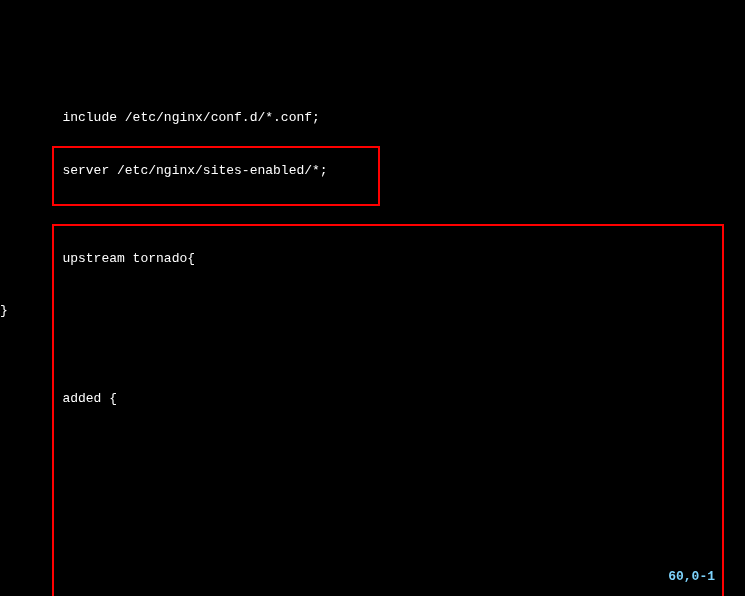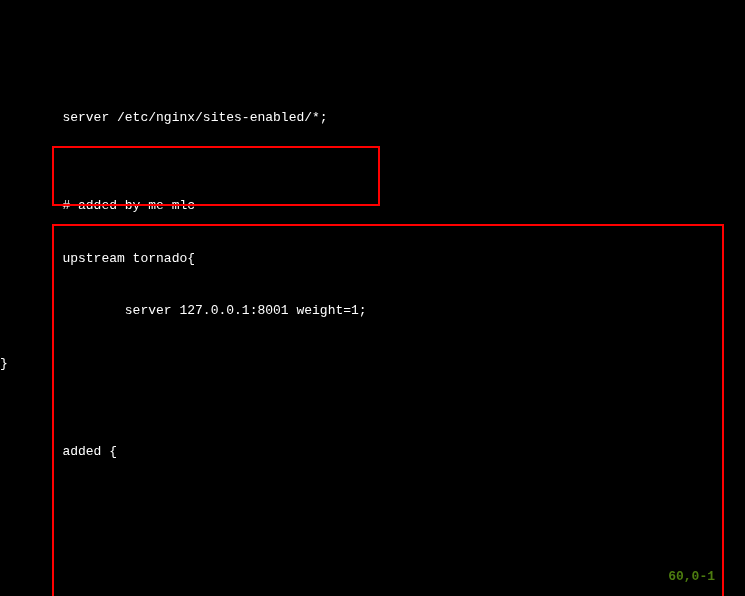--- a/index.html
+++ b/index.html
@@ -35,35 +35,34 @@
     left: 52px;
     top: 154px;
     width: 672px;
     height: 400px;
     pointer-events: none;
   }
   .status {
     position: absolute;
     bottom: 10px;
     right: 30px;
-    color: #4d7c0f;
+    color: #7dd3fc;
     font-weight: bold;
   }
 </style>
 </head>
 <body>
 
 
 
 <div class="editor">
+  <div class="line">        include /etc/nginx/conf.d/*.conf;</div>
   <div class="line">        server /etc/nginx/sites-enabled/*;</div>
   <div class="line"></div>
-  <div class="line">        # added by me mlc</div>
   <div class="line">        upstream tornado{</div>
-  <div class="line">                server 127.0.0.1:8001 weight=1;</div>
   <div class="line">}</div>
   <div class="line"></div>
   <div class="line">        added {</div>
   
   
   <div class="line"></div>
   
   
   
   

